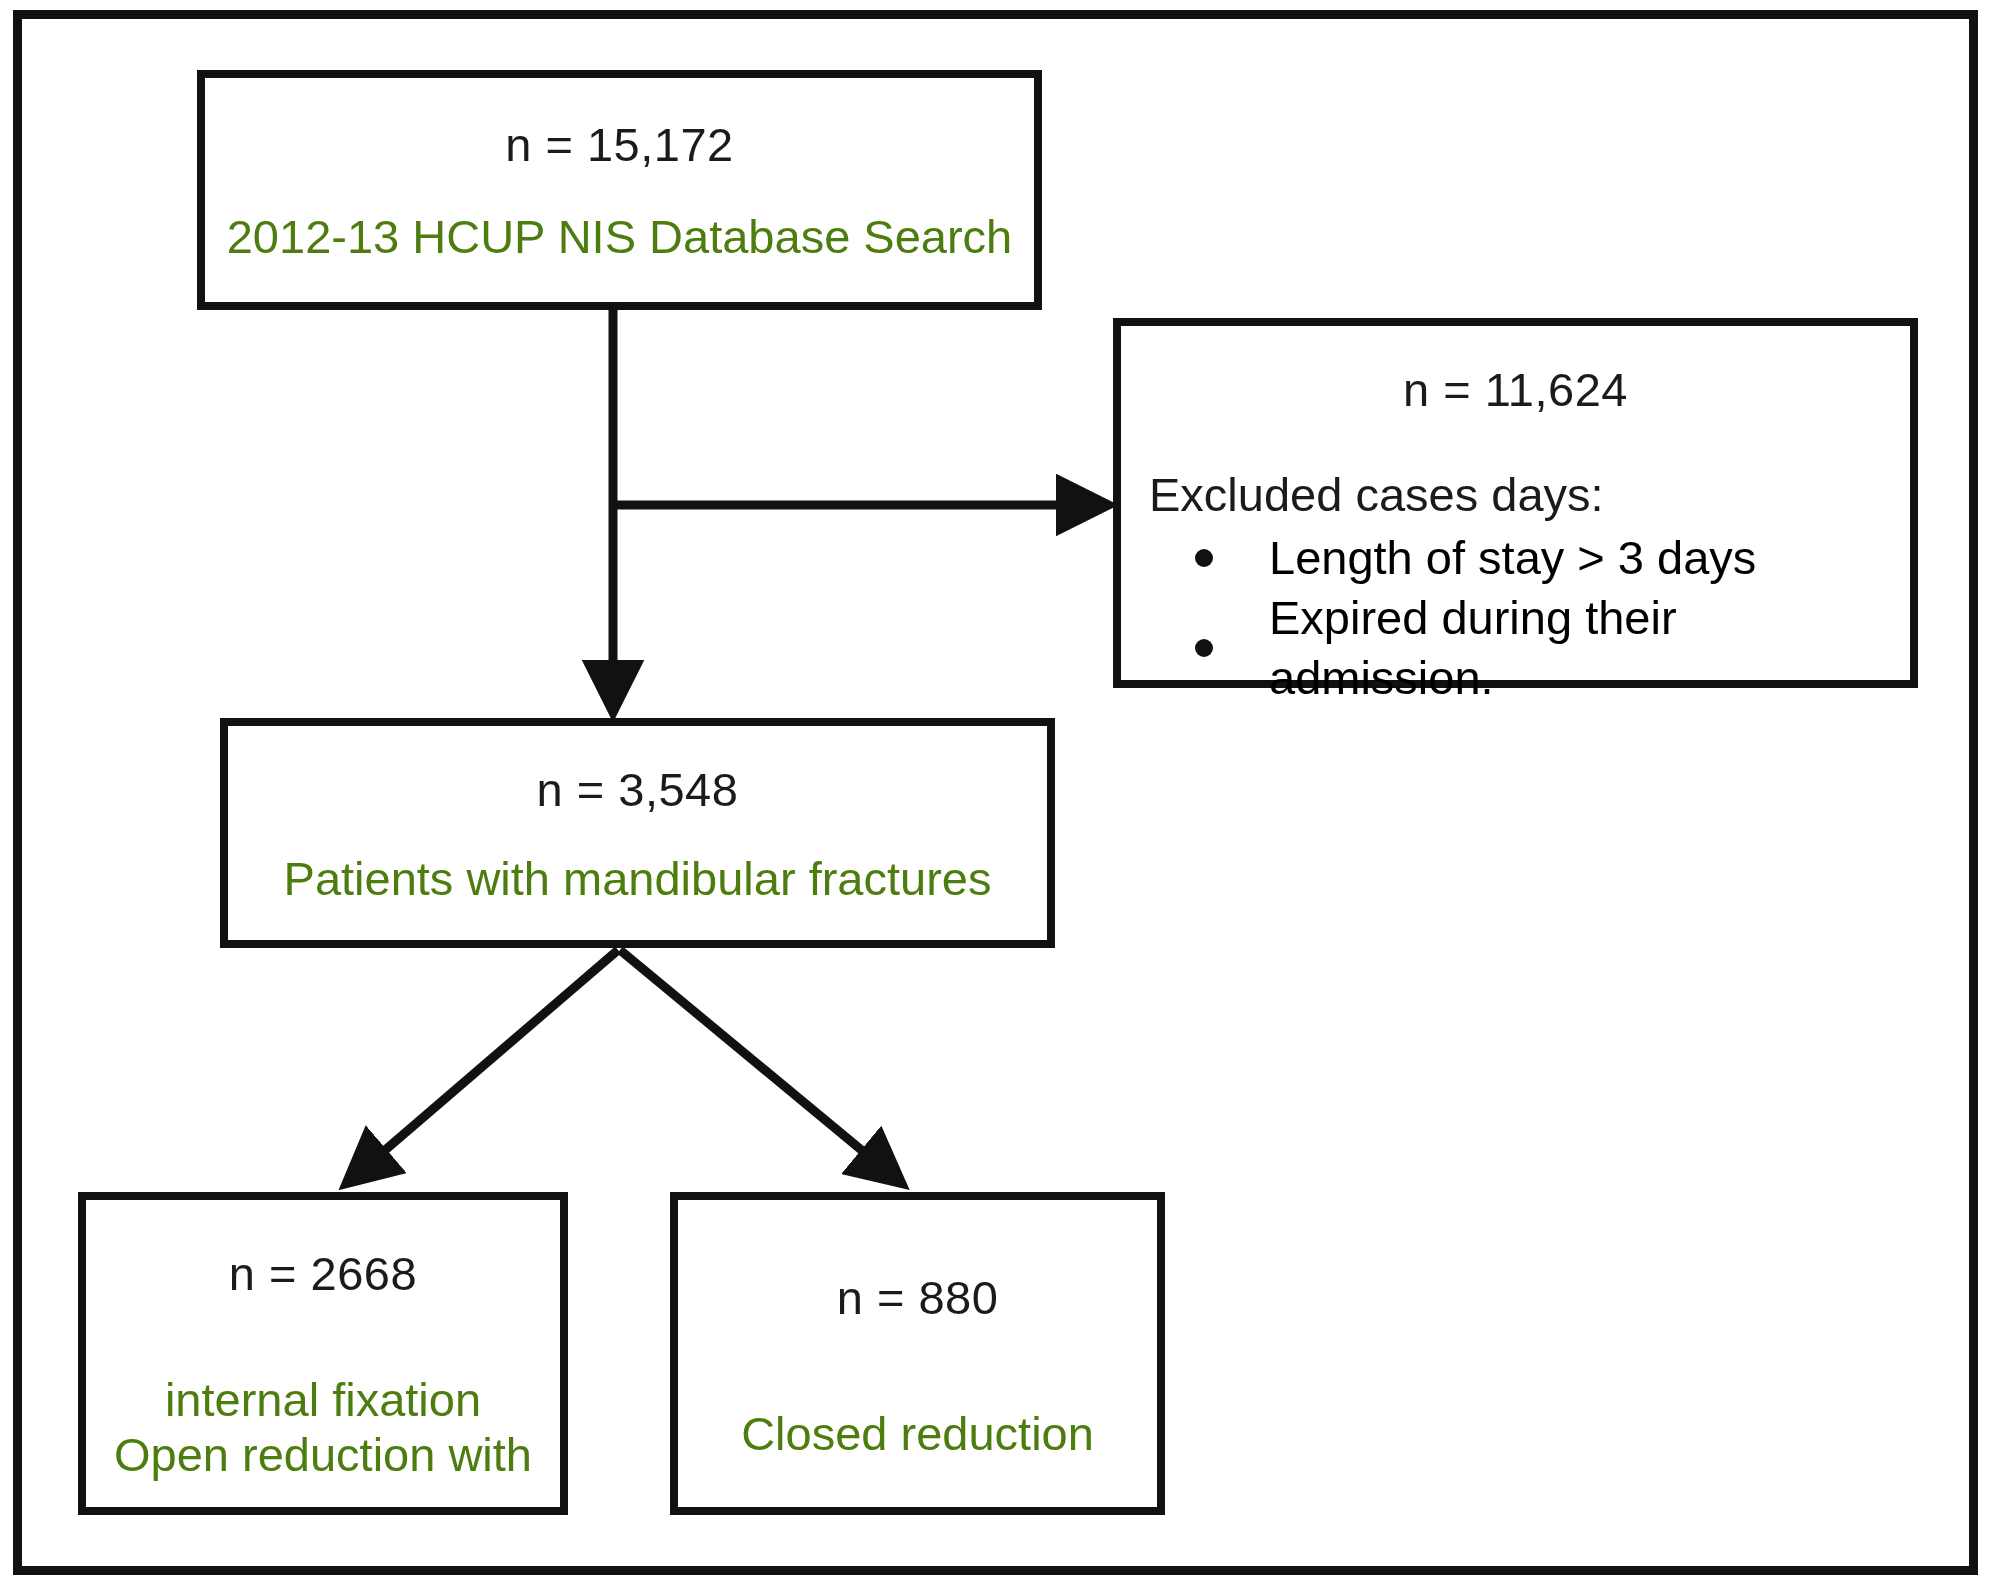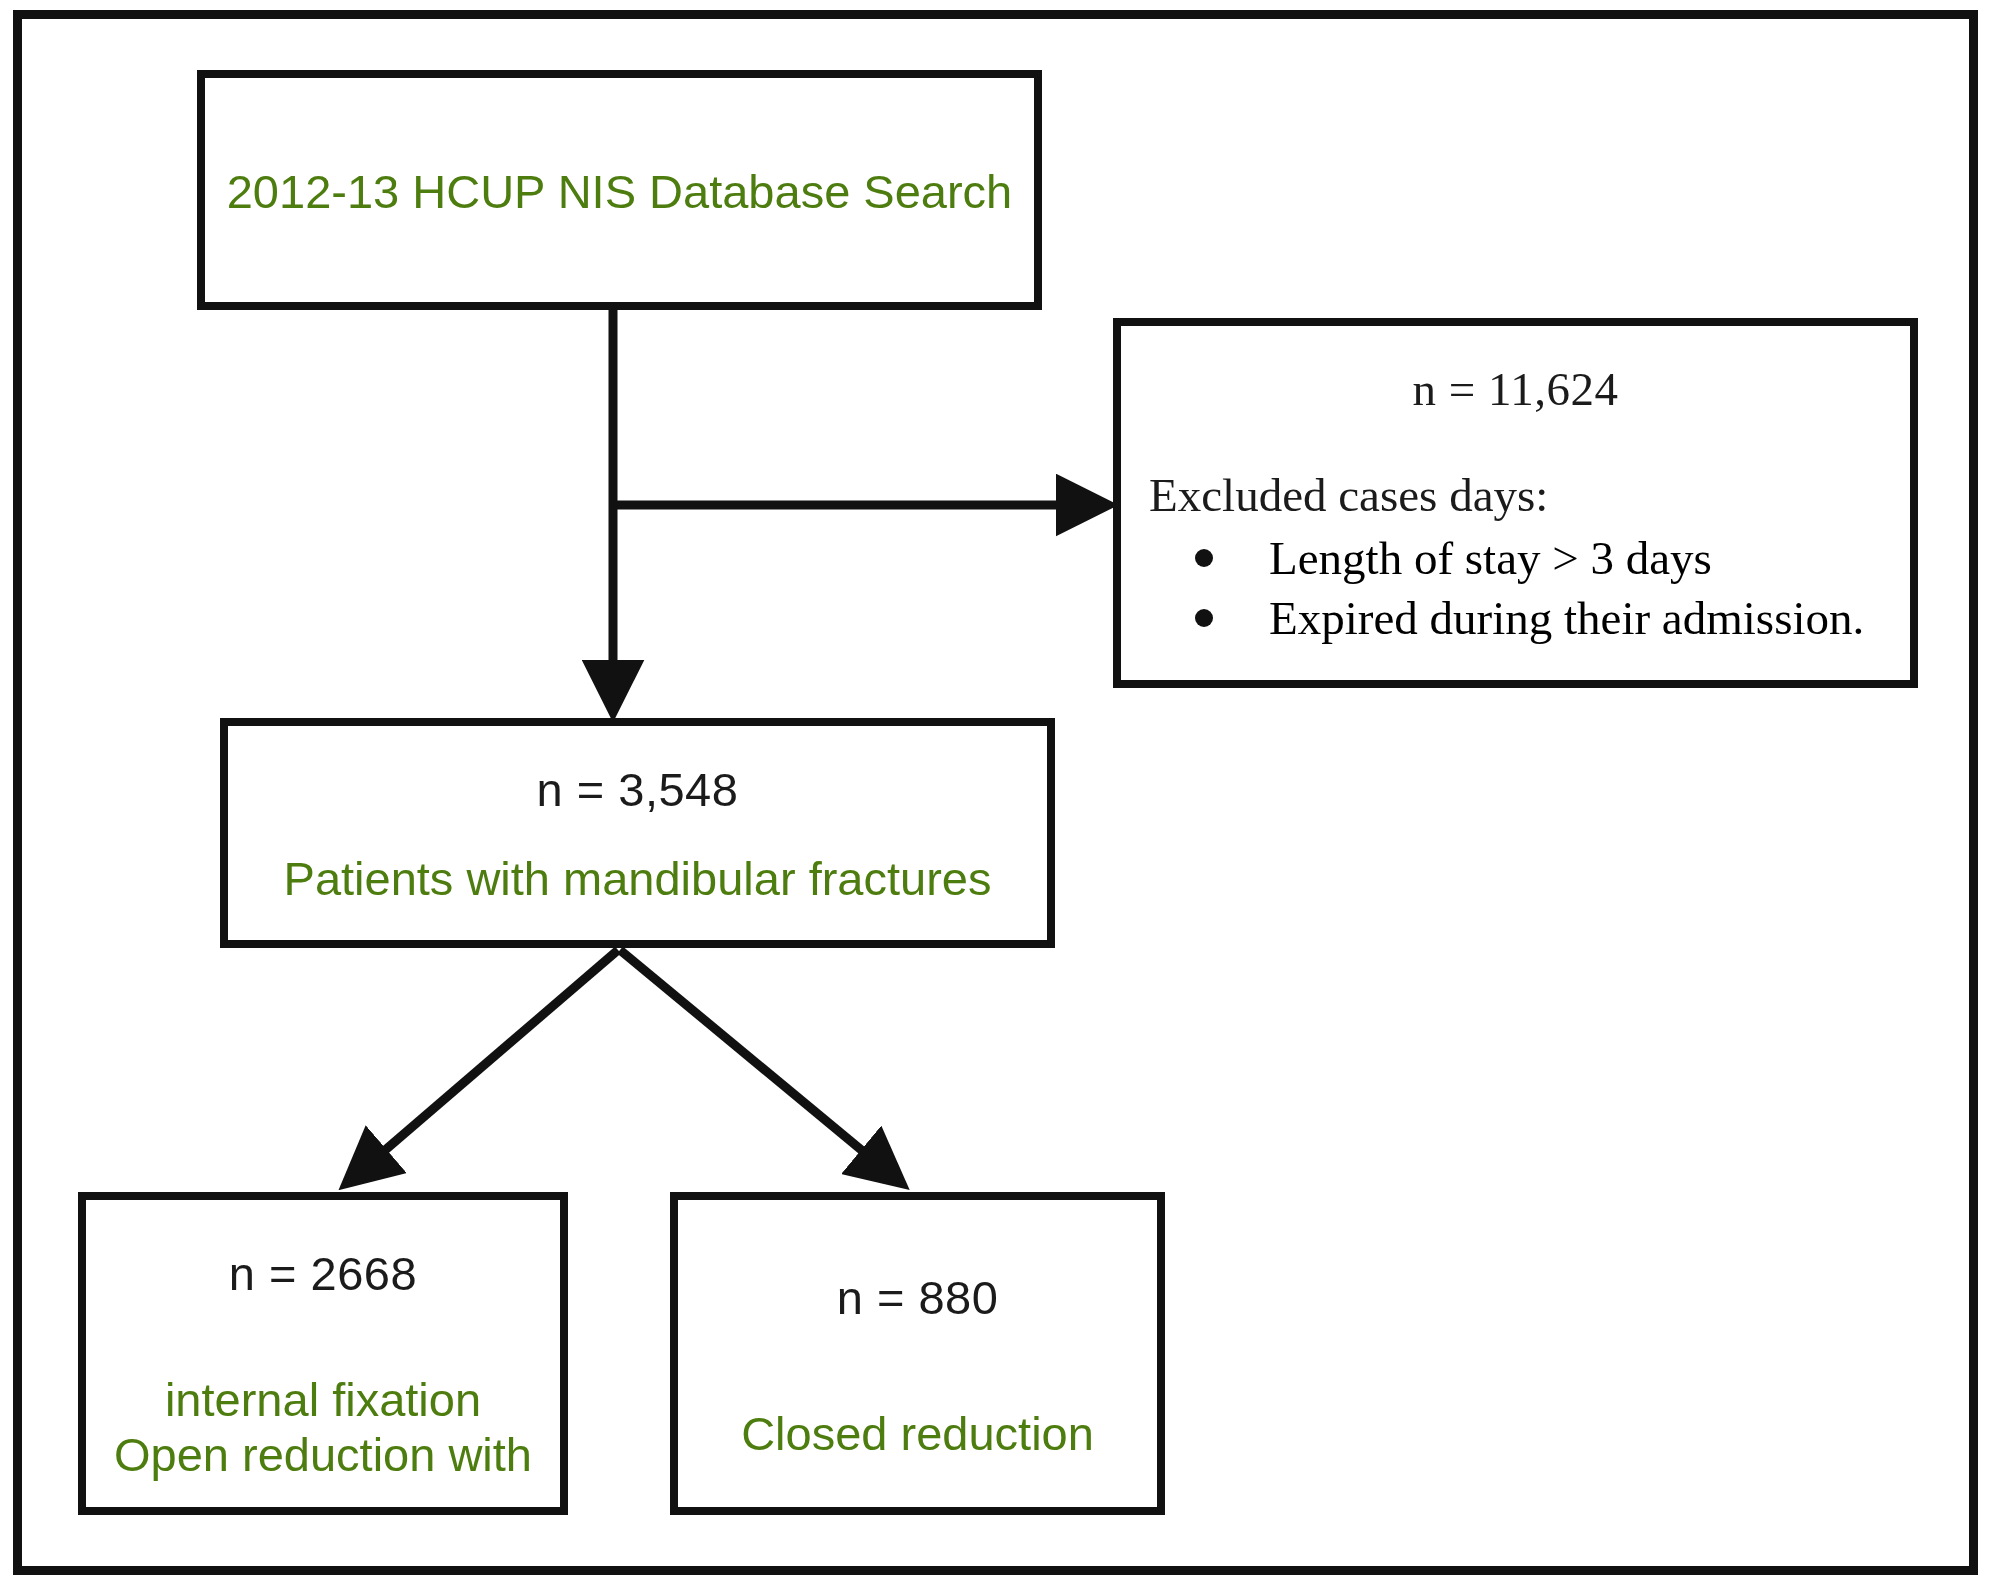--- a/index.html
+++ b/index.html
@@ -60,21 +60,20 @@
     padding: 22px 8px 18px 8px;
   }
   
   #box-excluded {
     left: 1113px;
     top: 318px;
     width: 805px;
     height: 370px;
     justify-content: flex-start;
     padding: 38px 22px 10px 22px;
-    font-family: Liberation Serif, serif;
   }
   #box-excluded .n-line { margin-bottom: 52px; }
   .excl-head {
     font-size: 47px;
     color: #1b1b1b;
     text-align: left;
     padding-left: 6px;
     line-height: 1.15;
   }
   .excl-list {
@@ -157,20 +156,21 @@
     <line x1="613" y1="310" x2="613" y2="710" stroke="#111111" stroke-width="9" marker-end="url(#arrowhead)"></line>
 
     <line x1="613" y1="505" x2="1106" y2="505" stroke="#111111" stroke-width="9" marker-end="url(#arrowhead)"></line>
 
     <line x1="618" y1="950" x2="348" y2="1182" stroke="#111111" stroke-width="9" marker-end="url(#arrowhead)"></line>
 
     <line x1="620" y1="950" x2="900" y2="1182" stroke="#111111" stroke-width="9" marker-end="url(#arrowhead)"></line>
   </svg>
 
   <div class="node-box" id="box-source">
+    <div class="n-line">n = 15,172</div>
     <div class="desc-line">2012-13 HCUP NIS Database Search</div>
   </div>
 
   <div class="node-box" id="box-excluded">
     <div class="n-line">n = 11,624</div>
     <div class="excl-head">Excluded cases days:</div>
     <ul class="excl-list">
       <li>
         <span class="bullet-dot"></span>
         <span>Length of stay &gt; 3 days</span>

